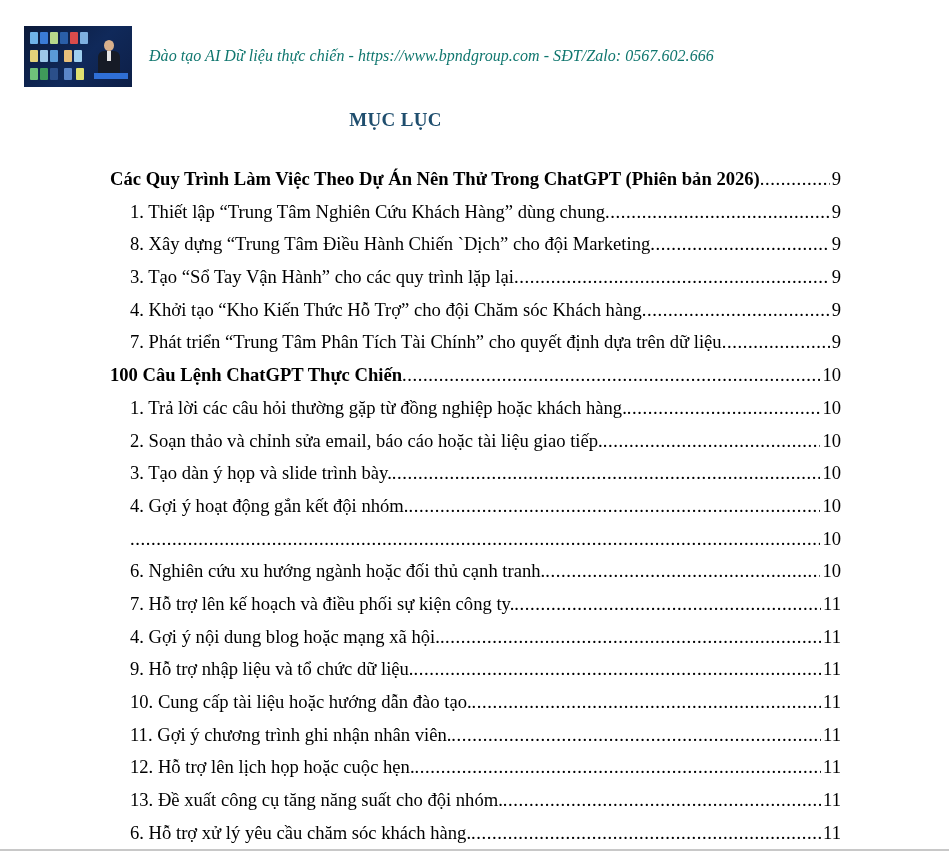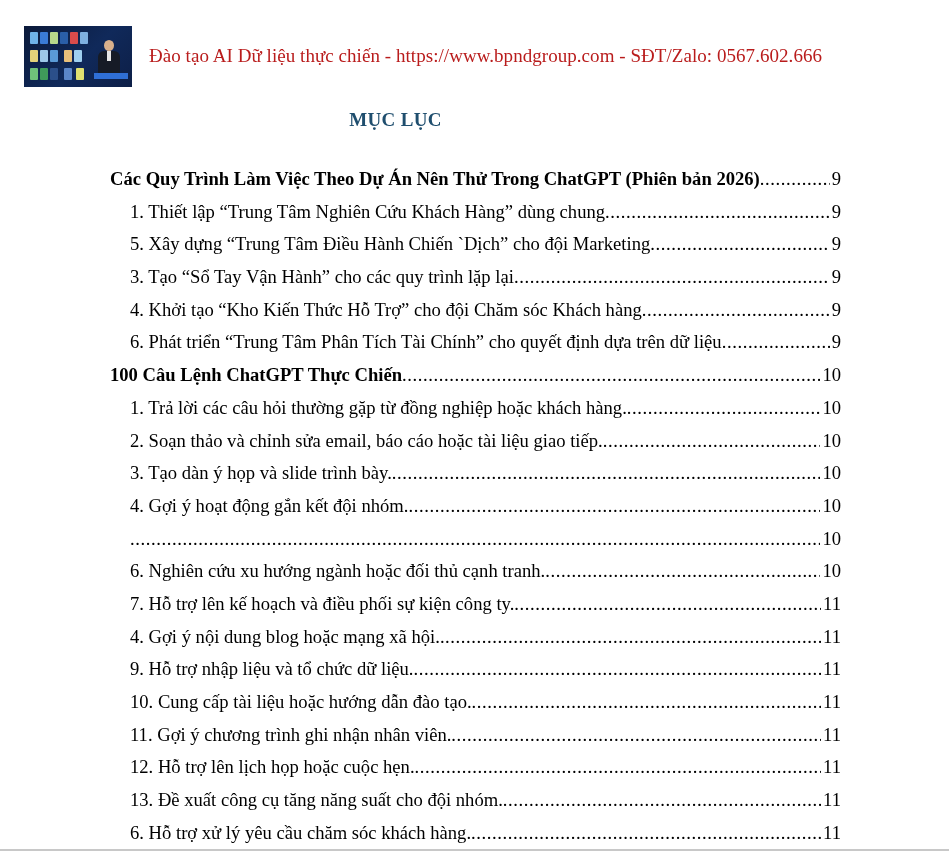--- a/index.html
+++ b/index.html
@@ -5,21 +5,21 @@
     html, body { margin: 0; padding: 0; background: #ffffff; }
     body { width: 949px; height: 852px; overflow: hidden; position: relative; font-family: "Liberation Serif", serif; color: #000; }
     .header { position: absolute; left: 24px; top: 25px; height: 62px; display: flex; align-items: center; }
     .logo { width: 108px; height: 61px; background: linear-gradient(135deg, #0b1a3a 0%, #10295a 55%, #0d1f47 100%); position: relative; overflow: hidden; }
     .logo .bk { position: absolute; width: 8px; height: 12px; border-radius: 1px; }
     .logo .person { position: absolute; right: 12px; top: 14px; width: 22px; height: 38px; }
     .logo .person .head { position: absolute; left: 6px; top: 0; width: 10px; height: 11px; border-radius: 50%; background: #d8b08c; }
     .logo .person .body { position: absolute; left: 0; top: 11px; width: 22px; height: 27px; background: #161b26; border-radius: 6px 6px 0 0; }
     .logo .person .shirt { position: absolute; left: 9px; top: 11px; width: 4px; height: 10px; background: #e6e6e6; }
     .logo .tag { position: absolute; right: 4px; bottom: 8px; width: 34px; height: 6px; background: #2f6fd6; }
-    .header-text { margin-left: 17px; color: #b91c1c; font-size: 19px; white-space: nowrap; letter-spacing: 0.05px; }
+    .header-text { margin-left: 17px; color: #0f766e; font-size: 16px; white-space: nowrap; letter-spacing: 0.05px; font-style: italic; }
     .toc-title { position: absolute; left: 0; top: 109px; width: 791px; text-align: center; font-weight: bold; font-size: 19px; color: #1f4e6e; letter-spacing: 0.3px; }
     .toc { position: absolute; left: 110px; top: 168px; width: 731px; }
     .row { display: flex; align-items: flex-start; height: 32.7px; font-size: 18.6px; white-space: nowrap; }
     .row.l1 { font-weight: bold; }
     .row.l2 { padding-left: 20px; }
     .row .label { flex: 0 0 auto; }
     .row .leader { flex: 1 1 auto; overflow: hidden; font-weight: normal; letter-spacing: 0.6px; }
     .row .leader::after { content: "........................................................................................................................................................................................................"; }
     .row .page { flex: 0 0 auto; font-weight: normal; padding-left: 2px; }
     .bottom-rule { position: absolute; left: 0; top: 849px; width: 949px; height: 2px; background: #c8c8c8; }
@@ -62,36 +62,36 @@
       <span class="label">Các Quy Trình Làm Việc Theo Dự Án Nên Thử Trong ChatGPT (Phiên bản 2026)</span>
       <span class="leader"></span>
       <span class="page">9</span>
     </div>
     <div class="row l2">
       <span class="label">1. Thiết lập “Trung Tâm Nghiên Cứu Khách Hàng” dùng chung </span>
       <span class="leader"></span>
       <span class="page">9</span>
     </div>
     <div class="row l2">
-      <span class="label">5. Xây dựng “Trung Tâm Điều Hành Chiến `Dịch” cho đội Marketing</span>
+      <span class="label">8. Xây dựng “Trung Tâm Điều Hành Chiến `Dịch” cho đội Marketing</span>
       <span class="leader"></span>
       <span class="page">9</span>
     </div>
     <div class="row l2">
       <span class="label">3. Tạo “Sổ Tay Vận Hành” cho các quy trình lặp lại</span>
       <span class="leader"></span>
       <span class="page">9</span>
     </div>
     <div class="row l2">
       <span class="label">4. Khởi tạo “Kho Kiến Thức Hỗ Trợ” cho đội Chăm sóc Khách hàng </span>
       <span class="leader"></span>
       <span class="page">9</span>
     </div>
     <div class="row l2">
-      <span class="label">6. Phát triển “Trung Tâm Phân Tích Tài Chính” cho quyết định dựa trên dữ liệu </span>
+      <span class="label">7. Phát triển “Trung Tâm Phân Tích Tài Chính” cho quyết định dựa trên dữ liệu </span>
       <span class="leader"></span>
       <span class="page">9</span>
     </div>
     <div class="row l1">
       <span class="label">100 Câu Lệnh ChatGPT Thực Chiến</span>
       <span class="leader"></span>
       <span class="page">10</span>
     </div>
     <div class="row l2">
       <span class="label">1. Trả lời các câu hỏi thường gặp từ đồng nghiệp hoặc khách hàng.</span>

